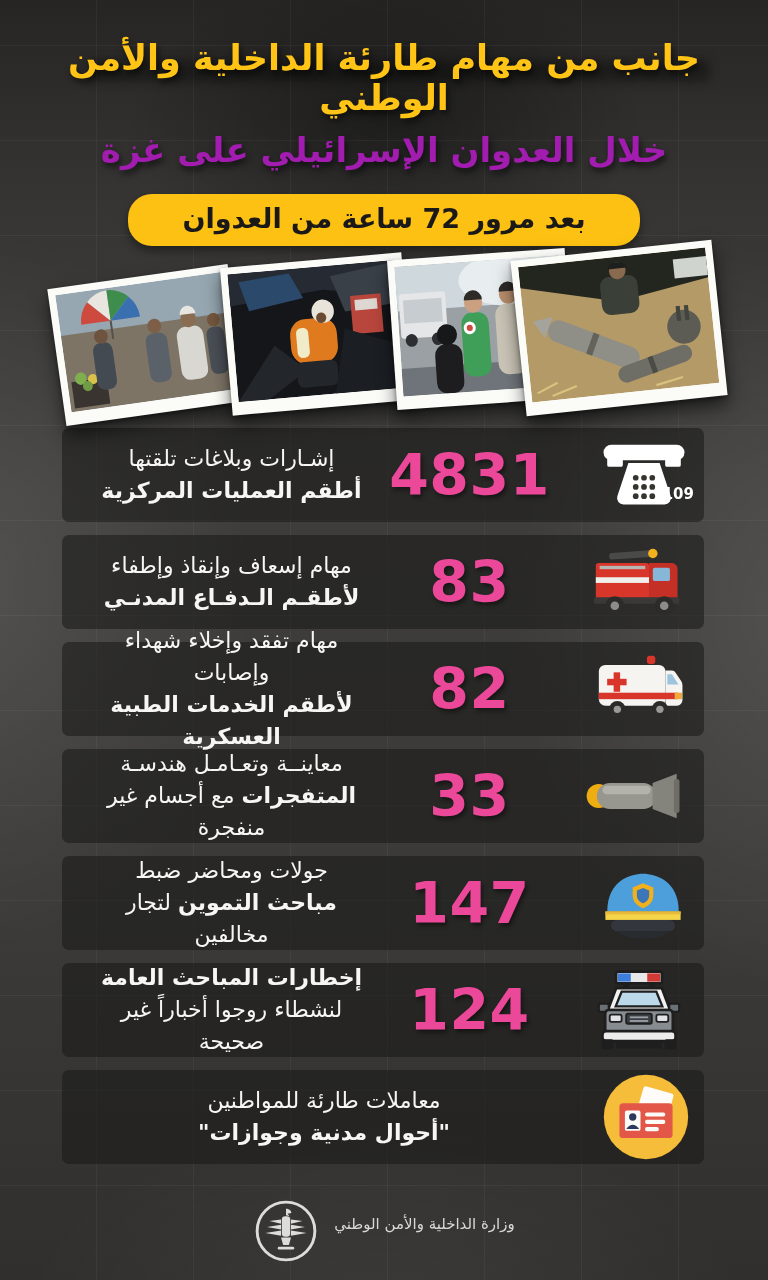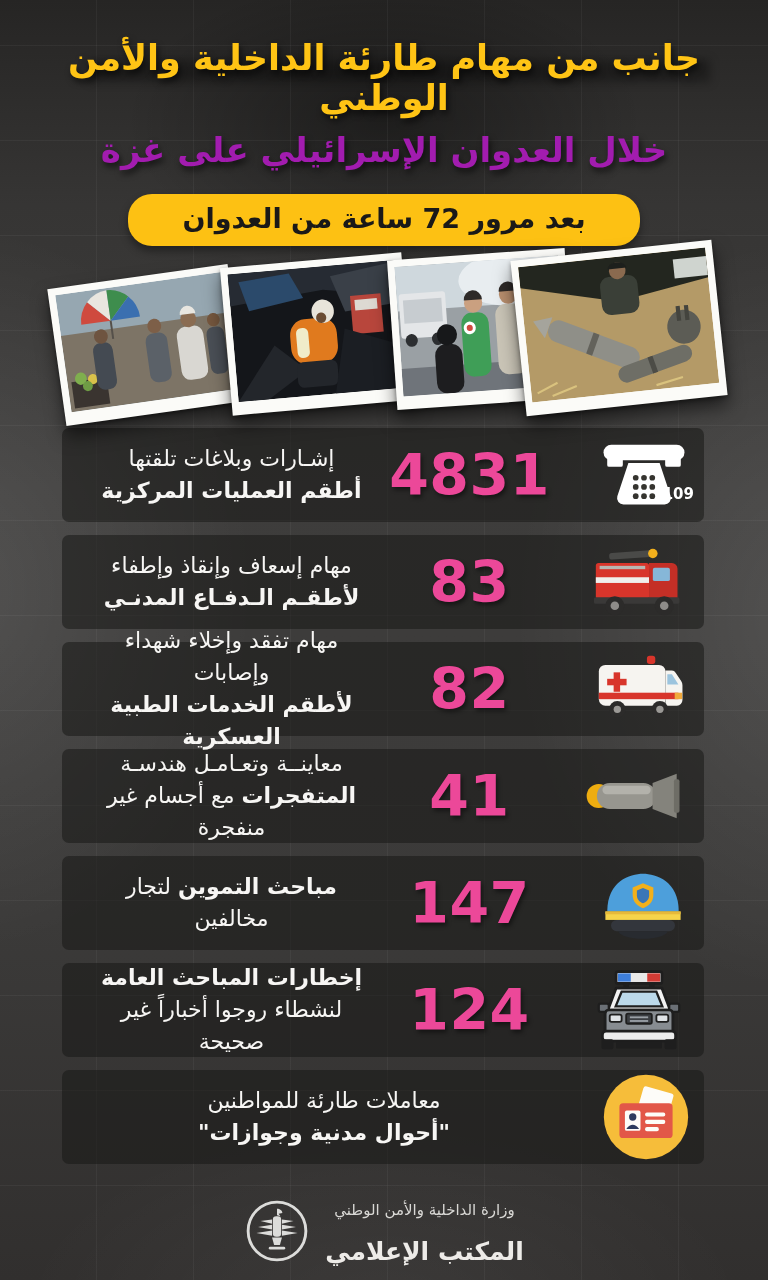--- a/index.html
+++ b/index.html
@@ -227,34 +227,35 @@
           <circle cx="74" cy="62" r="4" fill="#9b9996"></circle>
       </svg>
     </div>
   </div>
 
   <div class="row">
     <div class="row-text" dir="rtl">
       <div class="l1"><span class="strong"></span><span>معاينــة وتعـامـل هندسـة</span></div>
       <div class="l2"><span class="strong">المتفجرات</span><span> مع أجسام غير منفجرة</span></div>
     </div>
-    <div class="row-value">41</div>
+    <div class="row-value">33</div>
     <div class="row-icon">
       <svg width="112" height="52" viewBox="0 0 120 56">
         <circle cx="22" cy="28" r="13" fill="#eead10"></circle>
         <rect x="20" y="14" width="64" height="28" rx="14" fill="#97968f"></rect>
         <rect x="26" y="17" width="52" height="9" rx="4.5" fill="#b3b2ab"></rect>
         <polygon points="80,14 106,4 106,52 80,42" fill="#84837c"></polygon>
         <rect x="103" y="10" width="6" height="36" rx="2" fill="#6e6d66"></rect>
       </svg>
     </div>
   </div>
 
   <div class="row">
     <div class="row-text" dir="rtl">
+      <div class="l1"><span class="strong"></span><span>جولات ومحاضر ضبط</span></div>
       <div class="l2"><span class="strong">مباحث التموين</span><span> لتجار مخالفين</span></div>
     </div>
     <div class="row-value">147</div>
     <div class="row-icon">
       <svg width="94" height="78" viewBox="0 0 100 82">
         <path d="M12 50 C12 18 36 10 50 10 C64 10 88 18 88 50 Z" fill="#4d9fdb"></path>
         <path d="M50 20 l11 4.5 v8 c0 7 -4.5 11.5 -11 14 c-6.5 -2.5 -11 -7 -11 -14 v-8 z" fill="#f2b01c"></path>
         <path d="M50 25 l6.5 2.7 v5 c0 4.2 -2.7 7 -6.5 8.6 c-3.8 -1.6 -6.5 -4.4 -6.5 -8.6 v-5 z" fill="#3a76b8"></path>
         <rect x="10" y="50" width="80" height="9" fill="#f6d44a"></rect>
         <rect x="10" y="50" width="80" height="3" fill="#e6b93a"></rect>
@@ -330,15 +331,14 @@
         <path d="M46 26 l14 2 -14 3.2 z"></path>
           <path d="M46 32.5 l17 2.5 -17 3.2 z"></path>
           <path d="M46 39.5 l19 3 -19 3.2 z"></path>
         <path d="M34 48 h12 l-2.5 9 h-7 z"></path>
         <rect x="30" y="59" width="20" height="3.5" rx="1.7"></rect>
       </g>
     </svg>
   </div>
   <div class="footer-text" dir="rtl">
     <div class="f-org">وزارة الداخلية والأمن الوطني</div>
-    <div class="f-office">المكتب الإعلامي</div>
   </div>
 </footer>
 
 </body></html>

